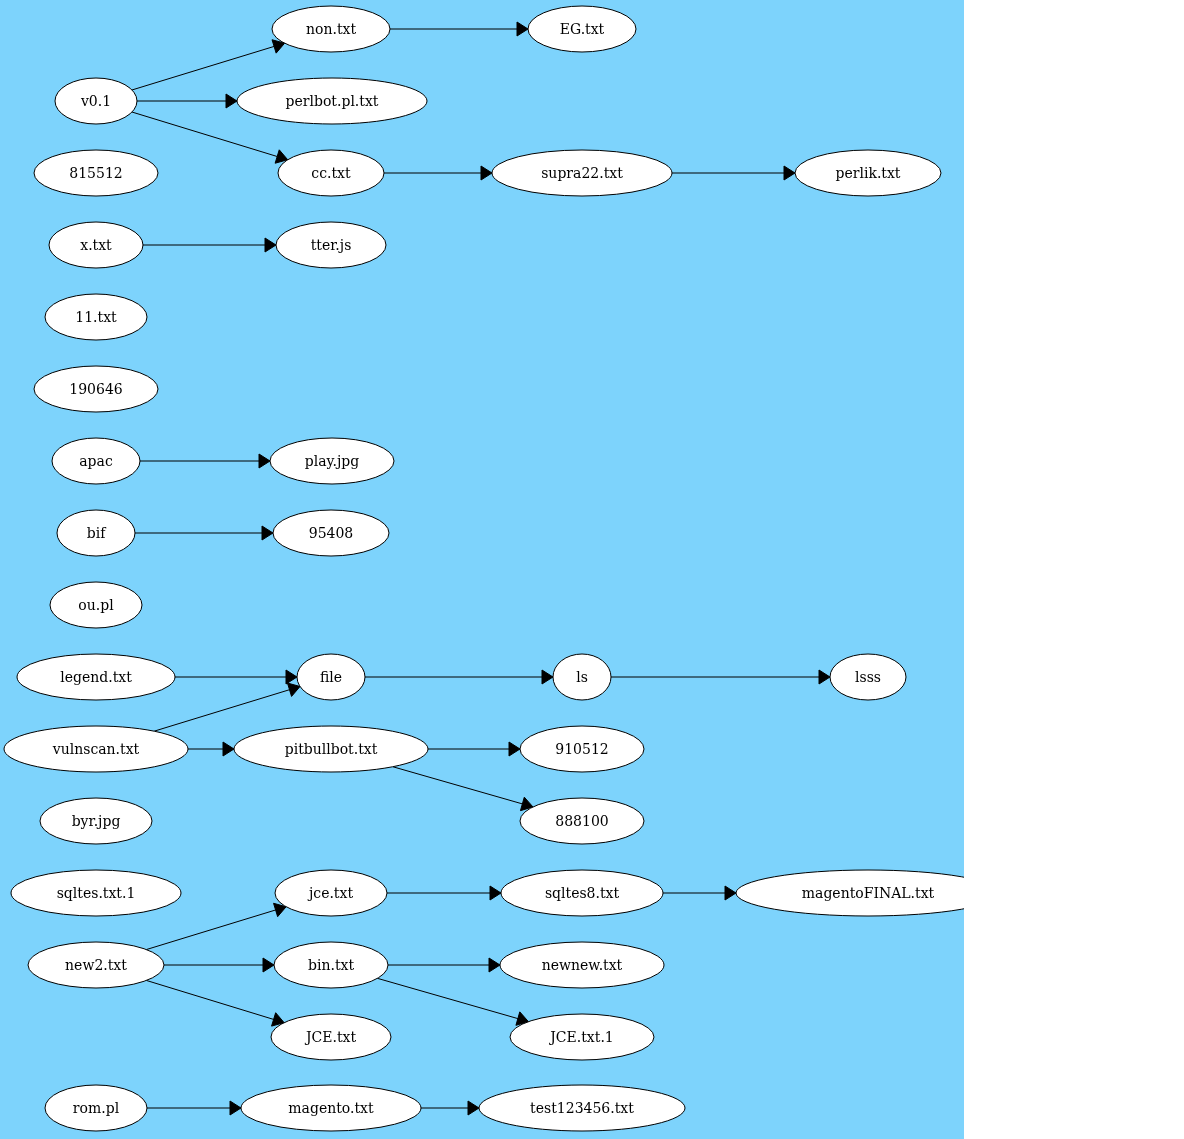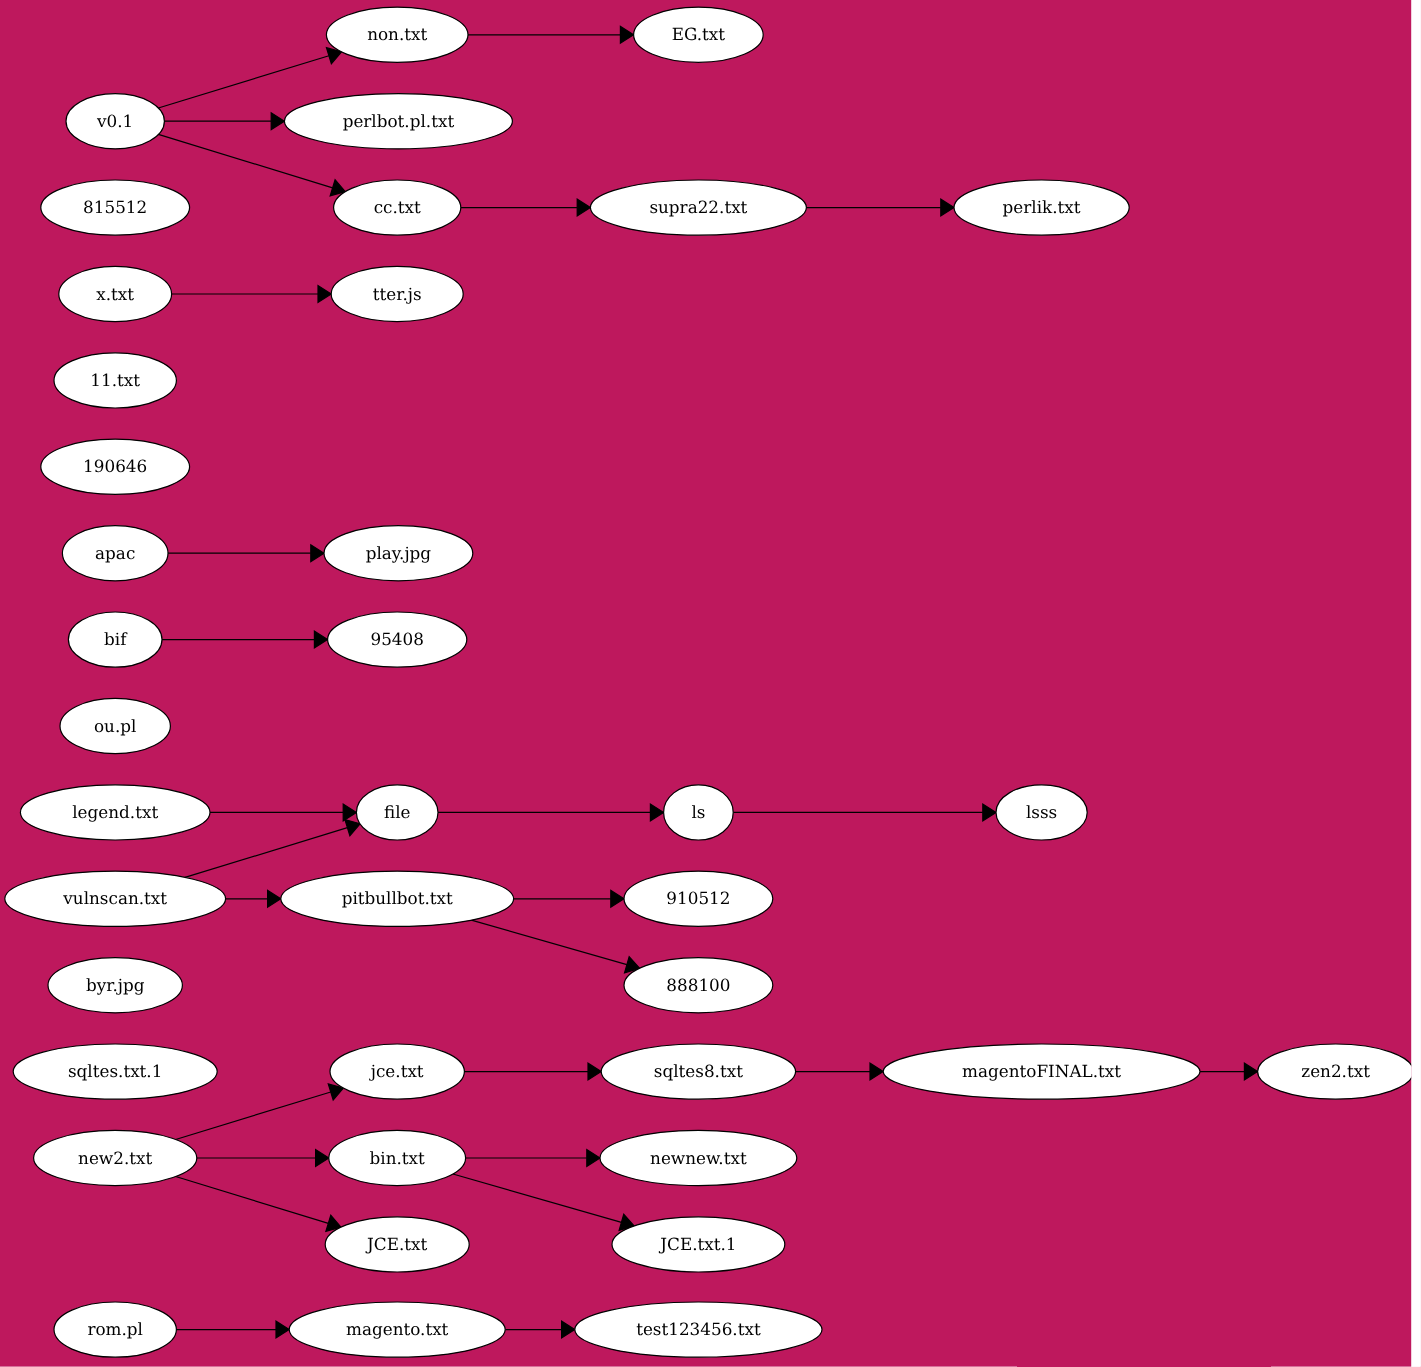--- a/index.html
+++ b/index.html
@@ -6,23 +6,23 @@
   html, body {
     margin: 0;
     padding: 0;
     background: #ffffff;
   }
   body {
     font-family: "DejaVu Serif", "Liberation Serif", serif;
   }
   #graph-canvas {
     position: relative;
-    width: 1176px;
+    width: 964px;
     height: 1139px;
-    background: #be185d;
+    background: #7dd3fc;
     overflow: hidden;
   }
   #graph-svg {
     display: block;
     width: 1184px;
     height: 1139px;
   }
   .node-ellipse {
     fill: #ffffff;
     stroke: #000000;

